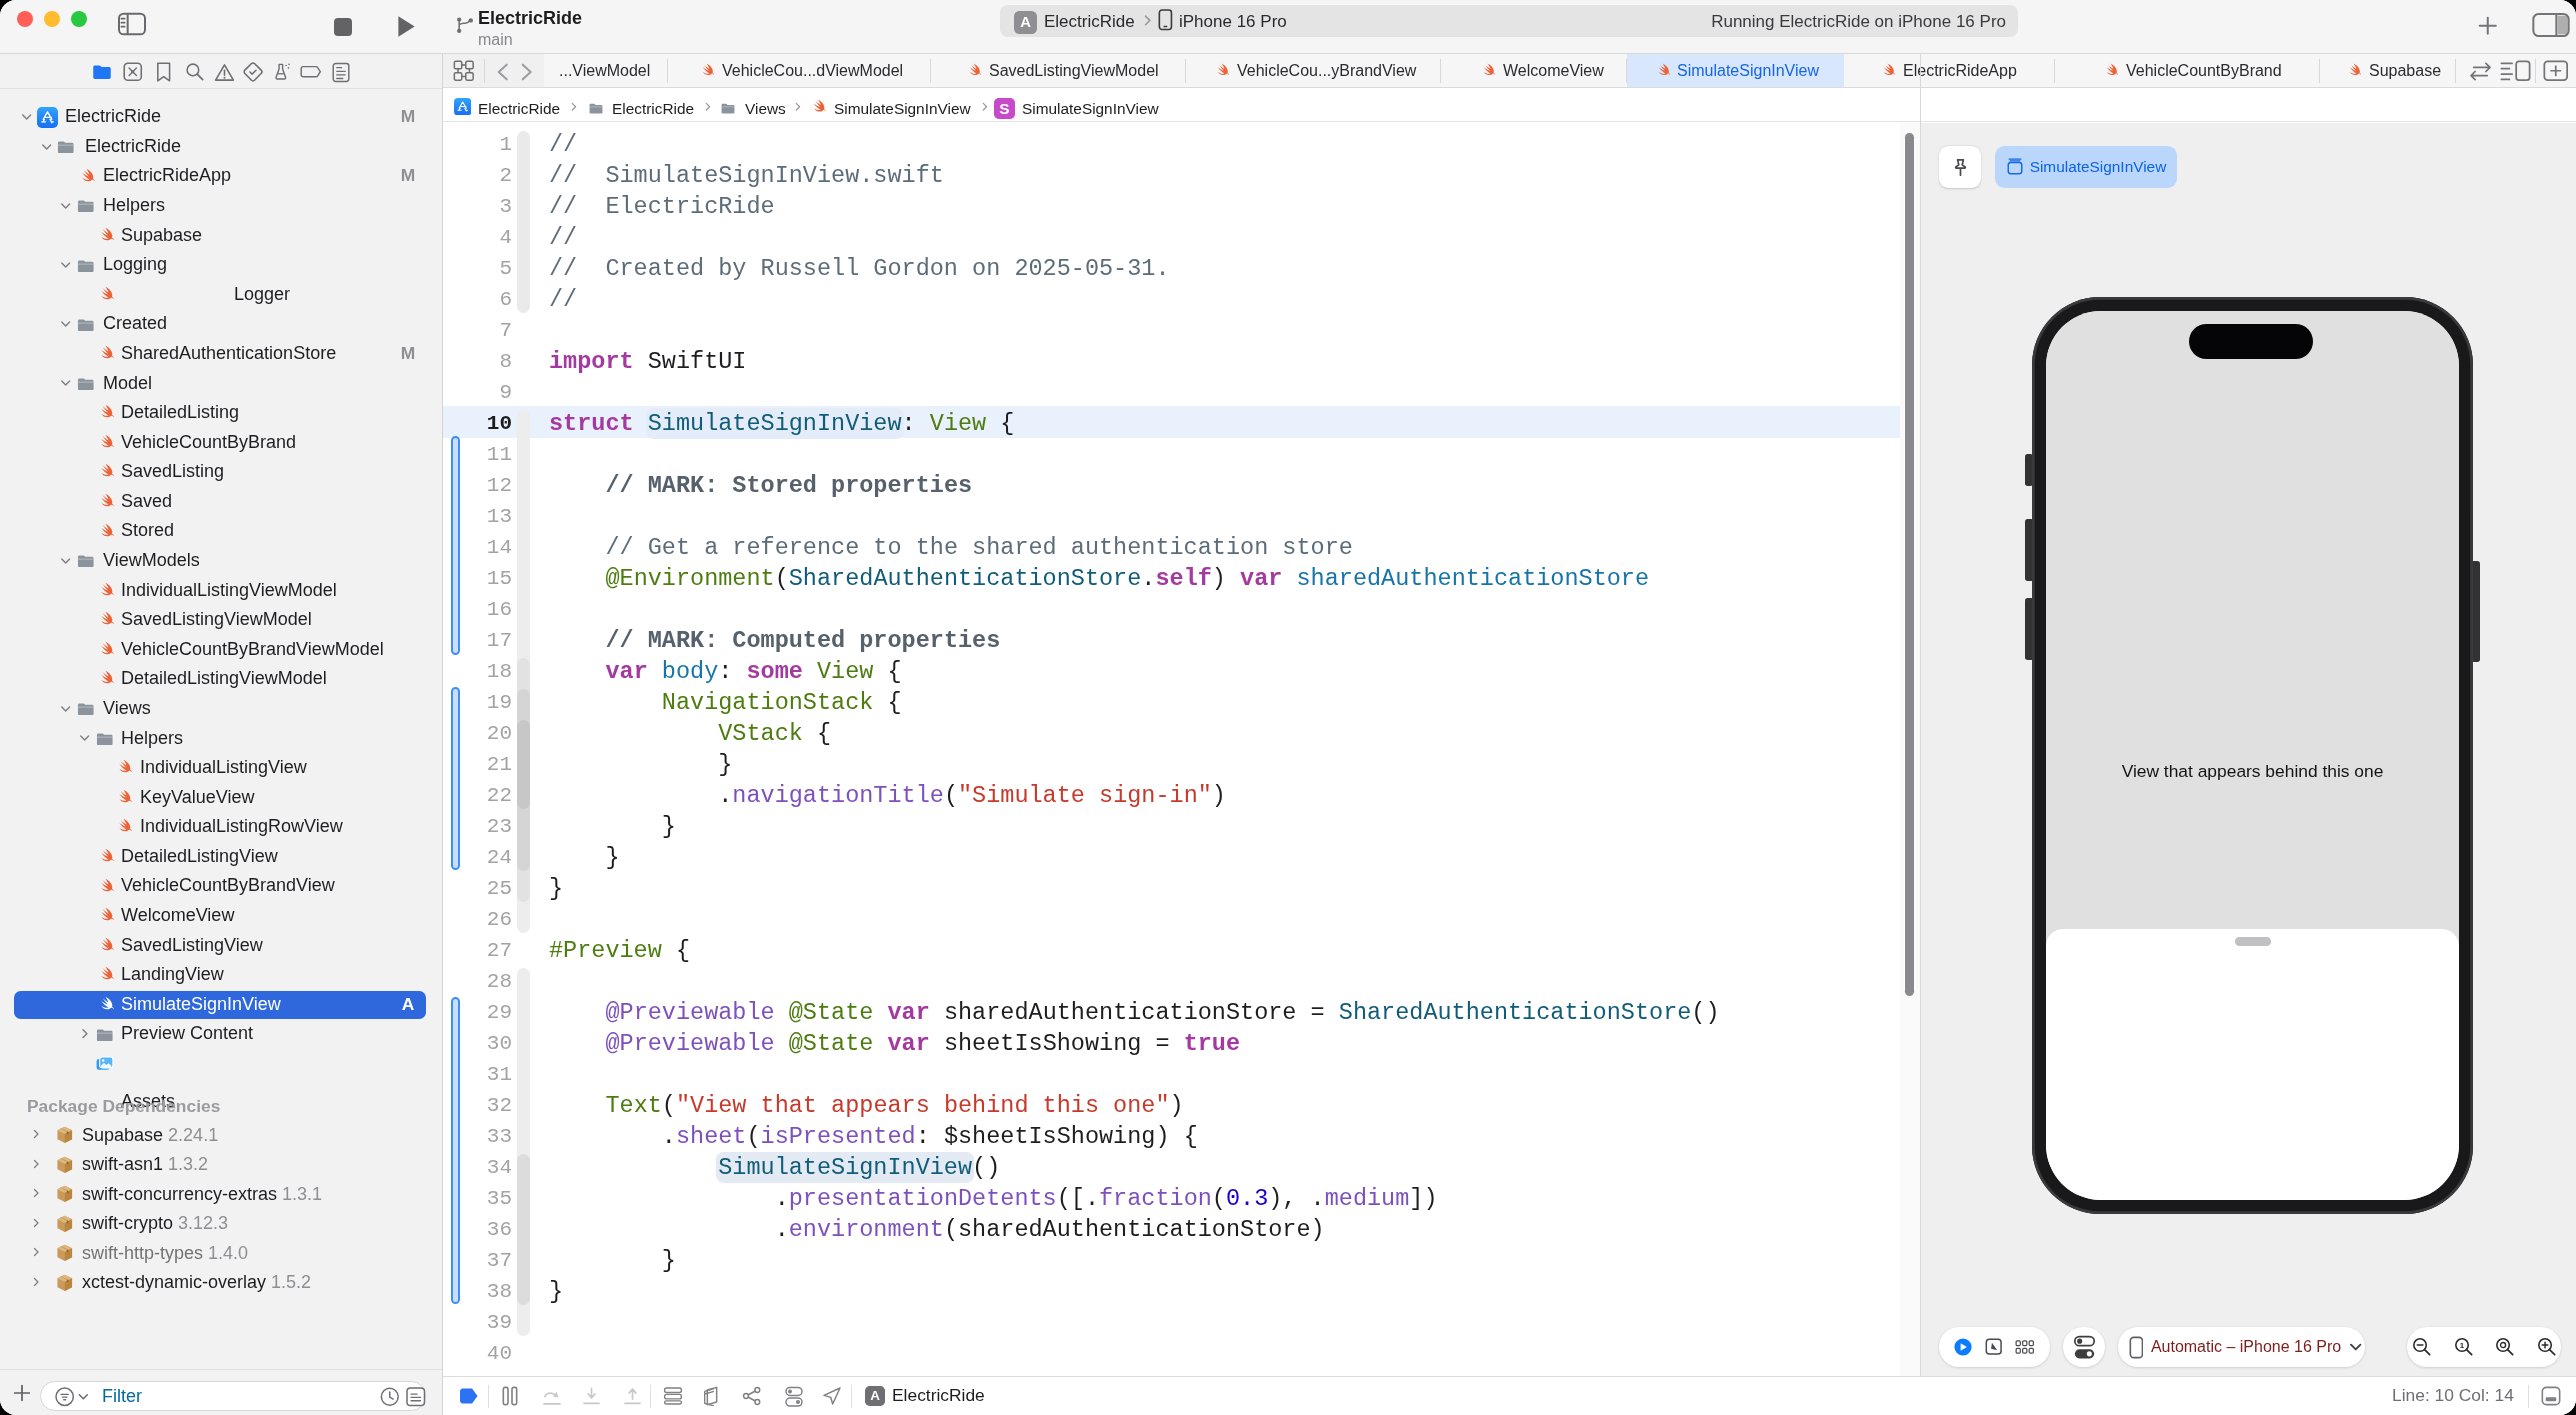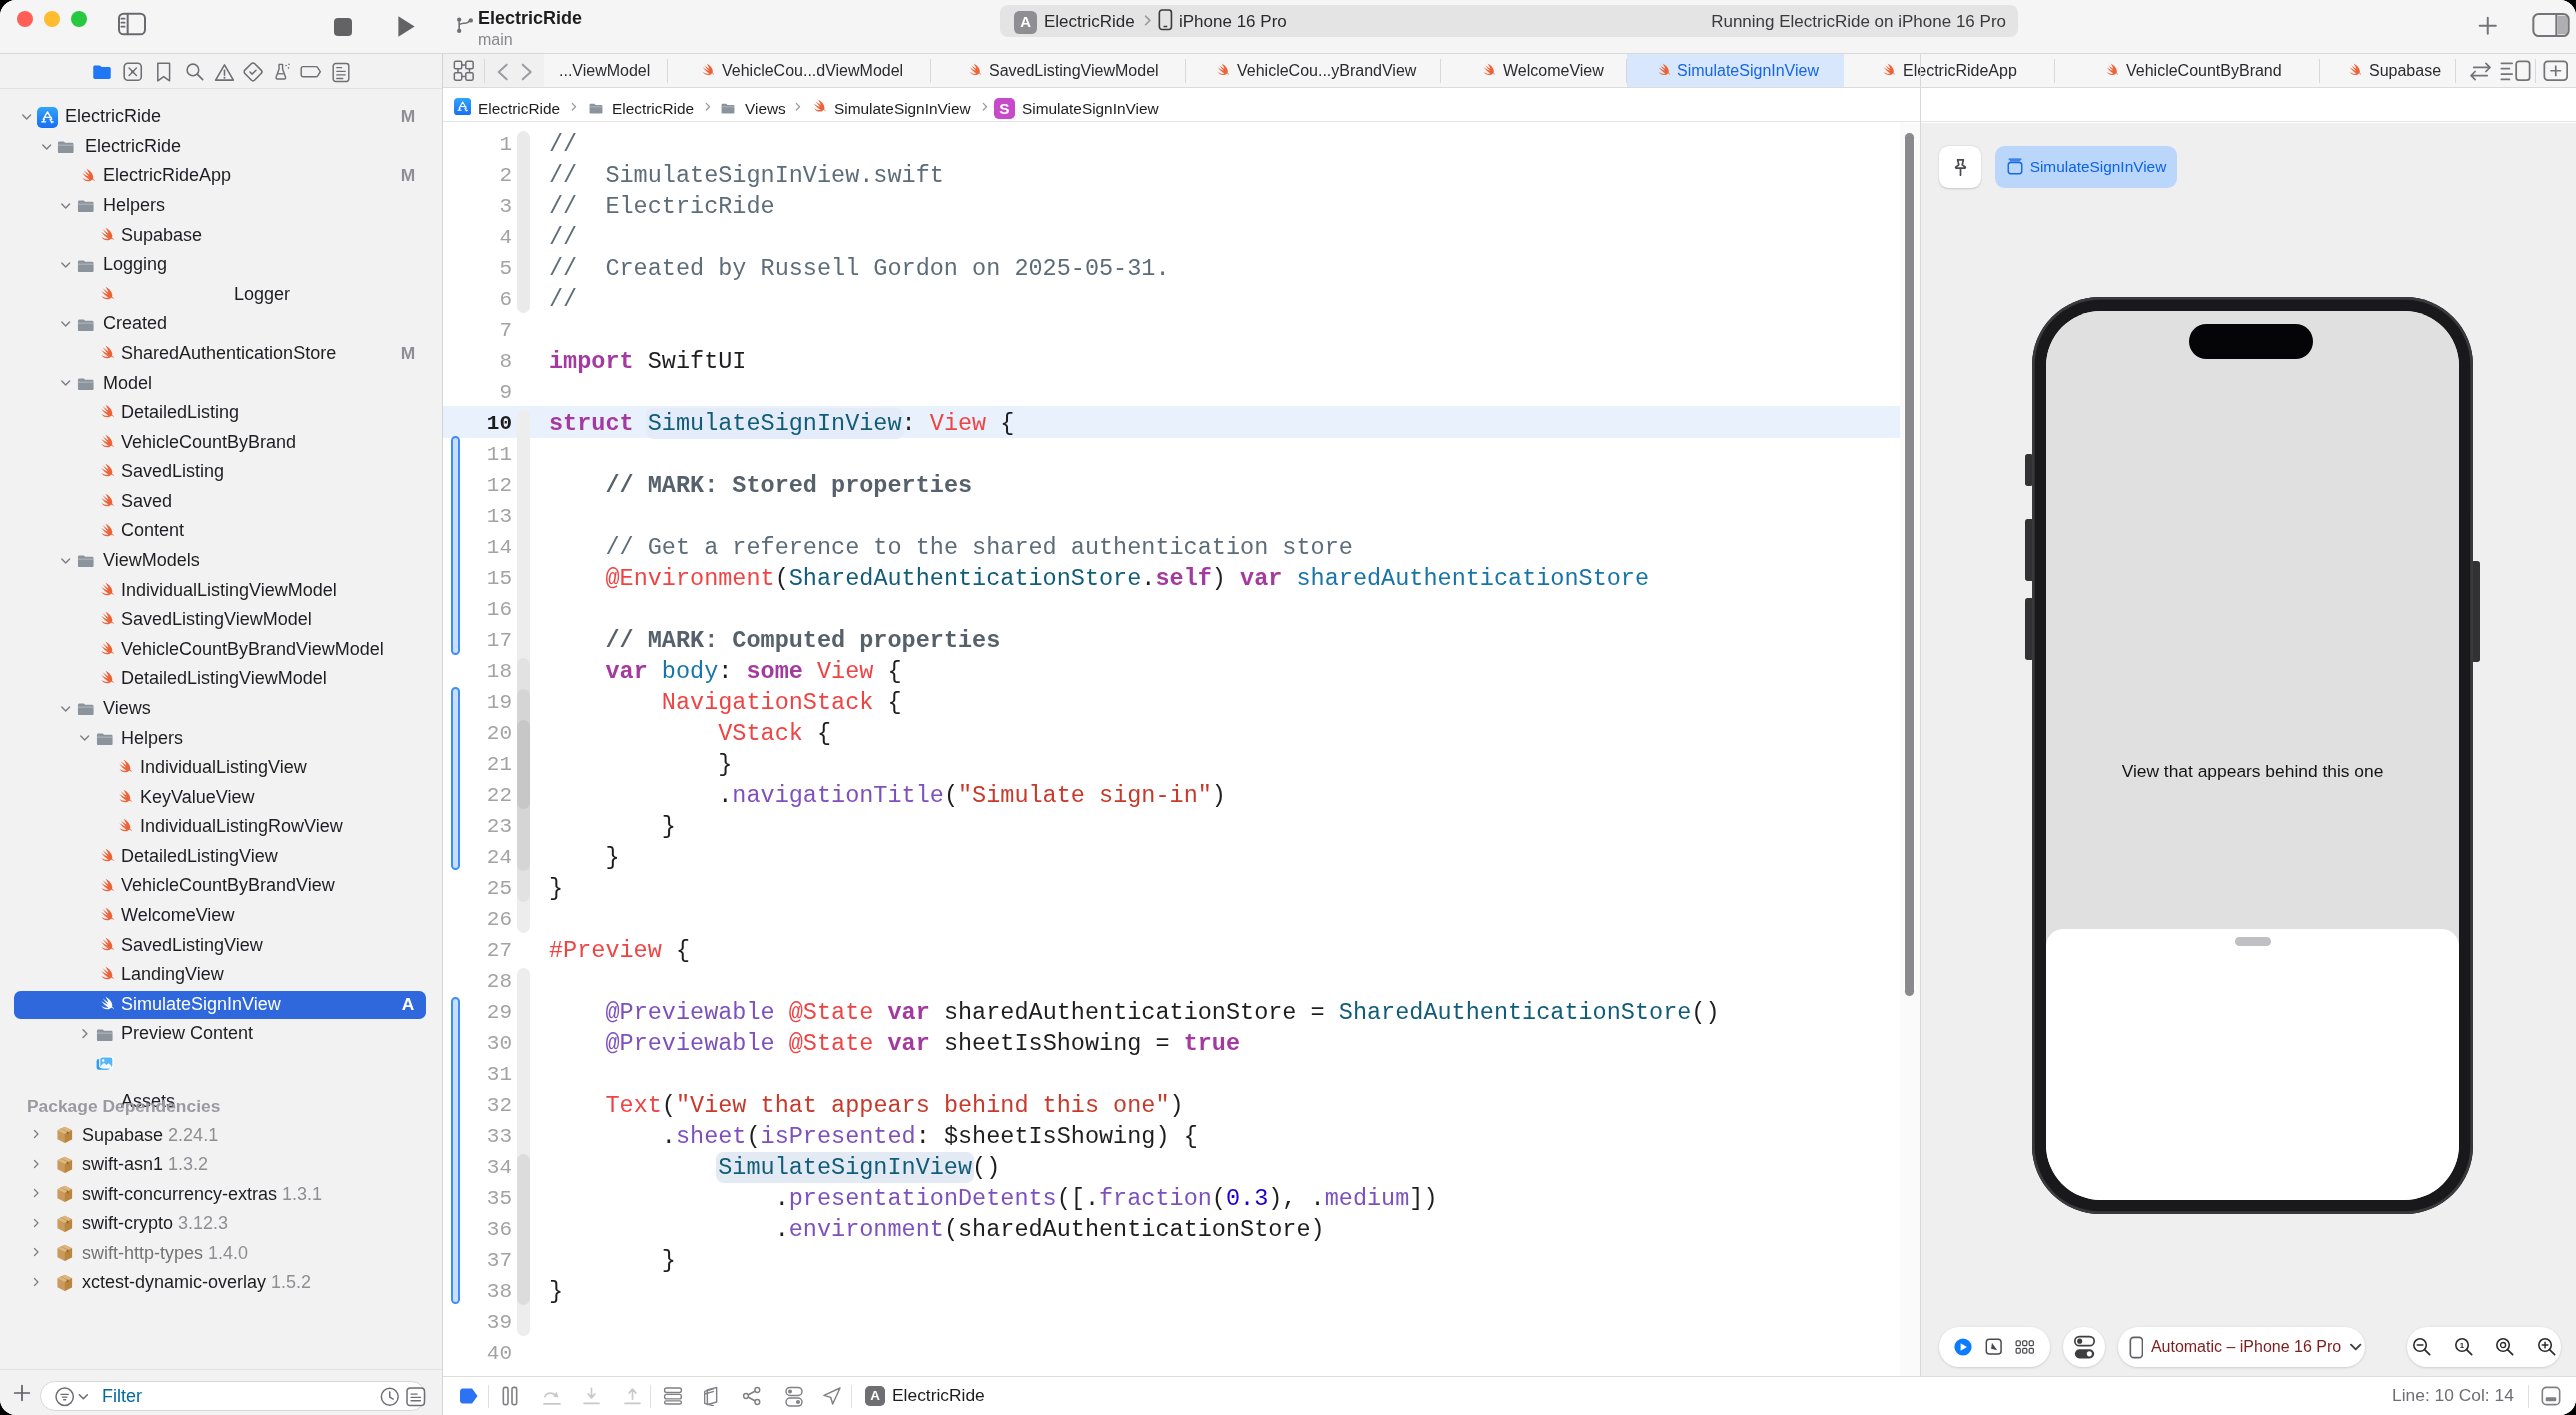--- a/index.html
+++ b/index.html
@@ -3,21 +3,21 @@
 html,body{margin:0;padding:0;background:#000;}
 body{width:2576px;height:1415px;position:relative;font-family:"Liberation Sans",sans-serif;-webkit-font-smoothing:antialiased;}
 div{position:absolute;box-sizing:border-box;}
 .win{left:0;top:0;width:2576px;height:1415px;border-radius:16px;overflow:hidden;background:#fff;}
 pre{margin:0;position:absolute;font-family:"Liberation Mono",monospace;}
 .k{color:#A43A9F;font-weight:bold;}
 .c{color:#5D6C79;}
 .cb{color:#56616C;font-weight:bold;}
 .t{color:#115C78;}
 .v{color:#1674A9;}
-.pt{color:#ef4444;margin-top:38px;}
+.pt{color:#4d7c0f;margin-top:38px;}
 .pm{color:#7D50BE;}
 .s{color:#C8392B;}
 .n{color:#1C00CF;}
 .code{color:#1E1E21;}
 .tok{background:#E3ECF8;border-radius:5.4px;box-shadow:0 0 0 2px #E3ECF8;}
 .tok2{background:#E4EAF3;border-radius:5.4px;box-shadow:0 0 0 2px #E4EAF3;}
 </style></head><body>
 <div class="win">
 <div style="left:0px;top:0px;width:2576px;height:54px;background:#F6F5F6;border-bottom:1.3px solid #D9D8D9;"></div>
     <div style="left:17.4px;top:10.7px;width:16px;height:16px;border-radius:50%;background:#FF5F57;"></div>
@@ -259,21 +259,21 @@
       <svg width="19" height="19" viewBox="0 0 24 24" style="display:block;">
         <path d="M21.5 15.2c.3-.9.4-1.8.3-2.7-.3-4.1-3.9-8.2-8.6-10.4 1.6 2.2 3.3 5.2 3.9 7.3-1.9-1.1-4.8-3.1-7.3-5.3 2 2.9 4.6 6 6.6 7.9-2.6-.8-6.2-2.8-8.6-4.8 2.3 3.4 6.1 6.9 9.2 8.5-1.3.6-3.1.6-5 .1-1.4-.4-2.7-1.1-3.9-1.9 1.5 2.5 4.3 4.2 7.4 4.2 1.7 0 3.3-.6 4.4-1.6.9-.8 2.2-.5 2.8.4l.7 1c.4-.9.2-1.9-1.9-2.7z" fill="#ED6237"></path>
       </svg>
     </div>
     <div style="left:121px;top:490px;width:282px;height:23px;font-size:18px;color:#1E1E22;line-height:23px;white-space:nowrap;">Saved</div>
     <div style="left:95px;top:522px;width:19px;height:19px;">
       <svg width="19" height="19" viewBox="0 0 24 24" style="display:block;">
         <path d="M21.5 15.2c.3-.9.4-1.8.3-2.7-.3-4.1-3.9-8.2-8.6-10.4 1.6 2.2 3.3 5.2 3.9 7.3-1.9-1.1-4.8-3.1-7.3-5.3 2 2.9 4.6 6 6.6 7.9-2.6-.8-6.2-2.8-8.6-4.8 2.3 3.4 6.1 6.9 9.2 8.5-1.3.6-3.1.6-5 .1-1.4-.4-2.7-1.1-3.9-1.9 1.5 2.5 4.3 4.2 7.4 4.2 1.7 0 3.3-.6 4.4-1.6.9-.8 2.2-.5 2.8.4l.7 1c.4-.9.2-1.9-1.9-2.7z" fill="#ED6237"></path>
       </svg>
     </div>
-    <div style="left:121px;top:519px;width:282px;height:23px;font-size:18px;color:#1E1E22;line-height:23px;white-space:nowrap;">Content</div>
+    <div style="left:121px;top:519px;width:282px;height:23px;font-size:18px;color:#1E1E22;line-height:23px;white-space:nowrap;">Stored</div>
     <div style="left:59px;top:554px;width:13.4px;height:13.4px;">
       <svg width="13.4" height="13.4" viewBox="0 0 24 24" style="display:block;">
         <path d="M5 9l7 7 7-7" stroke="#7E7E83" stroke-width="2.6" fill="none" stroke-linecap="round" stroke-linejoin="round"></path>
       </svg>
     </div>
     <div style="left:76px;top:552px;width:19.5px;height:16px;">
       <svg width="19.5" height="15.4" viewBox="0 0 24 19.7" style="display:block;">
         <path d="M2 6.2c0-1 .8-1.8 1.8-1.8h5.1c.5 0 1 .2 1.3.6l1 1.2h8.9c1 0 1.9.8 1.9 1.8v9.8c0 1-.8 1.8-1.9 1.8H3.8c-1 0-1.8-.8-1.8-1.8V6.2z" fill="#8B949D"></path>
         <path d="M2 8.6h20v1H2z" fill="#ffffff" opacity="0.45"></path>
       </svg>

